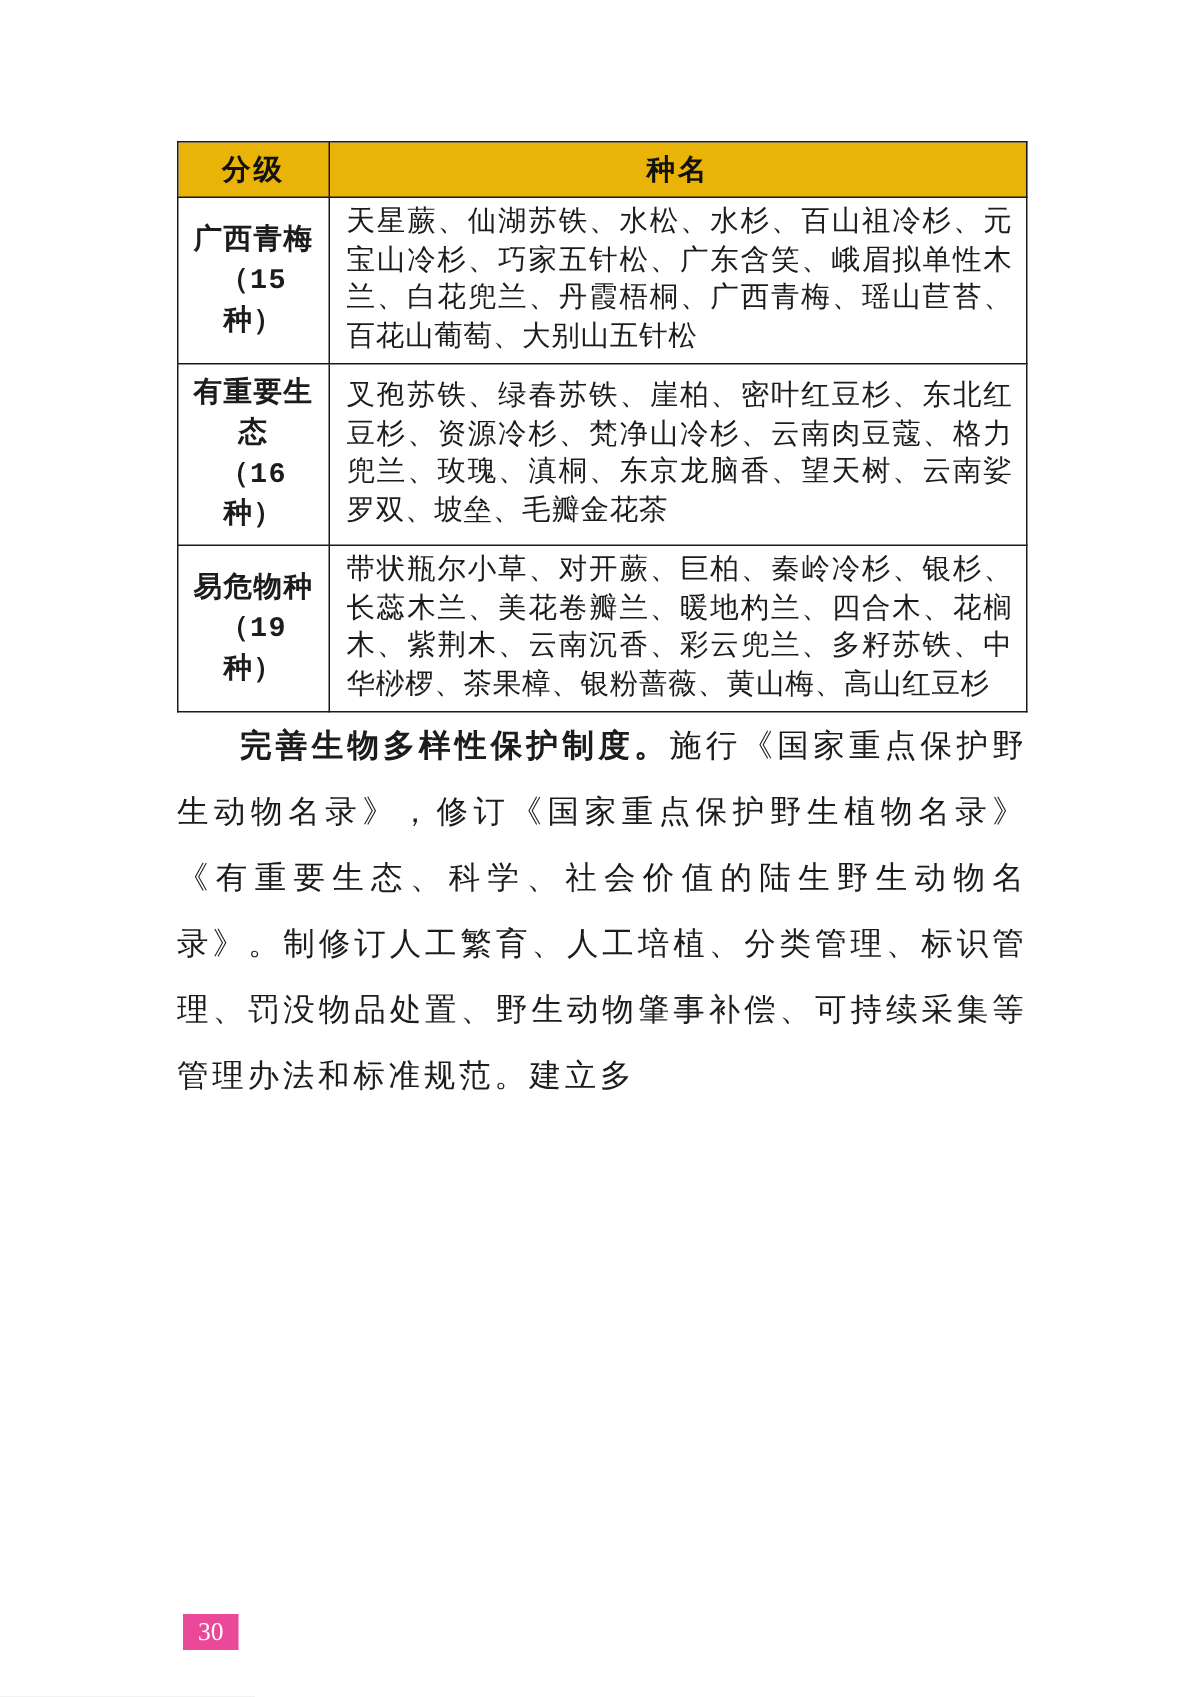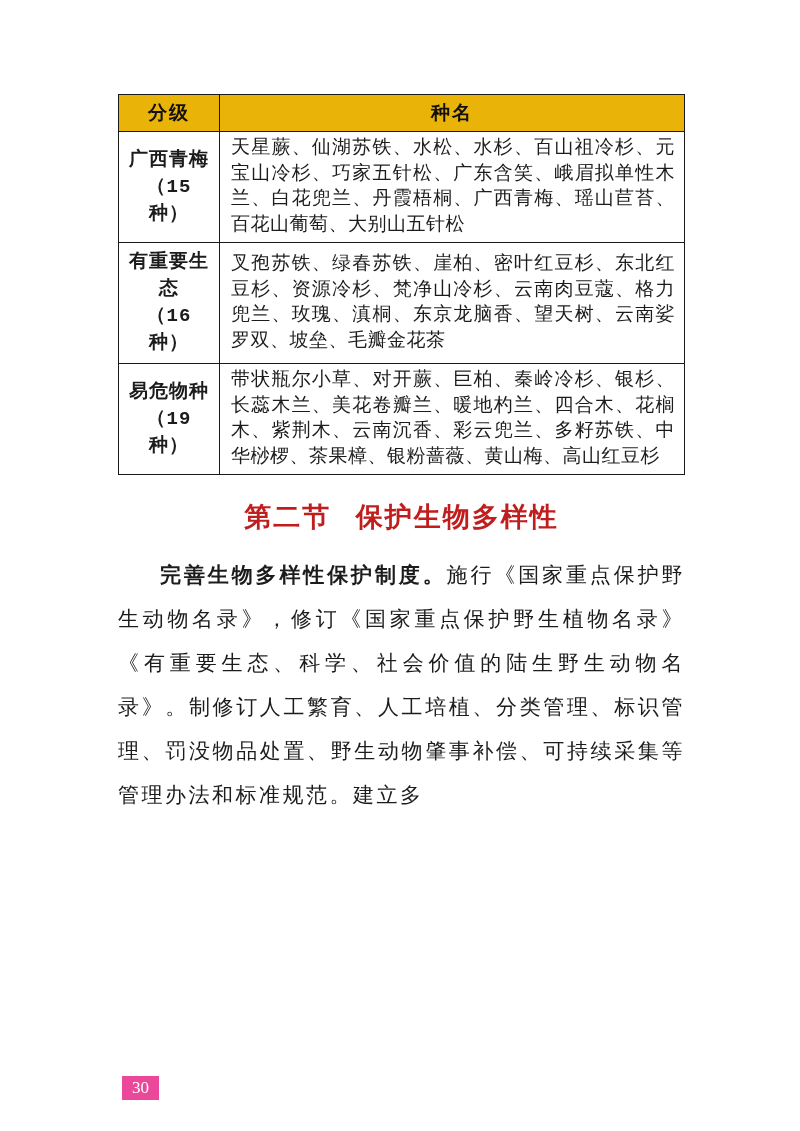--- a/index.html
+++ b/index.html
@@ -127,20 +127,19 @@
         <tr>
           <td class="grade-cell">
             <div>易危物种</div>
             <div>（19 种）</div>
           </td>
           <td class="species-cell">带状瓶尔小草、对开蕨、巨柏、秦岭冷杉、银杉、长蕊木兰、美花卷瓣兰、暖地杓兰、四合木、花榈木、紫荆木、云南沉香、彩云兜兰、多籽苏铁、中华桫椤、茶果樟、银粉蔷薇、黄山梅、高山红豆杉</td>
         </tr>
       </tbody>
     </table>
 
-    <h2 class="section-heading"><span>第二节</span><span class="heading-title">保护生物多样性</span></h2>
 
     <p class="body-para"><span class="lead">完善生物多样性保护制度。</span><span>施行《国家重点保护野生动物名录》，修订《国家重点保护野生植物名录》《有重要生态、科学、社会价值的陆生野生动物名录》。制修订人工繁育、人工培植、分类管理、标识管理、罚没物品处置、野生动物肇事补偿、可持续采集等管理办法和标准规范。建立多</span></p>
 
   </div>
 
   <div class="page-number">30</div>
 </div>
 
 </body></html>

